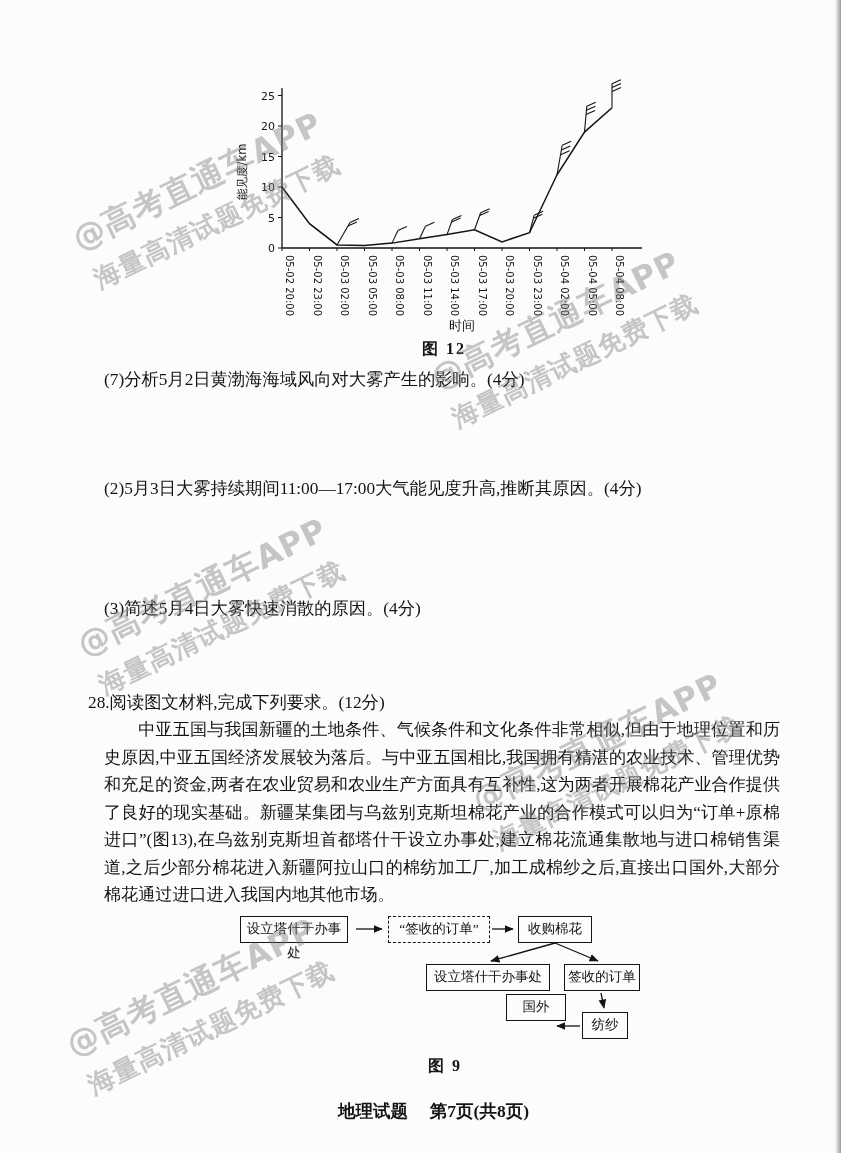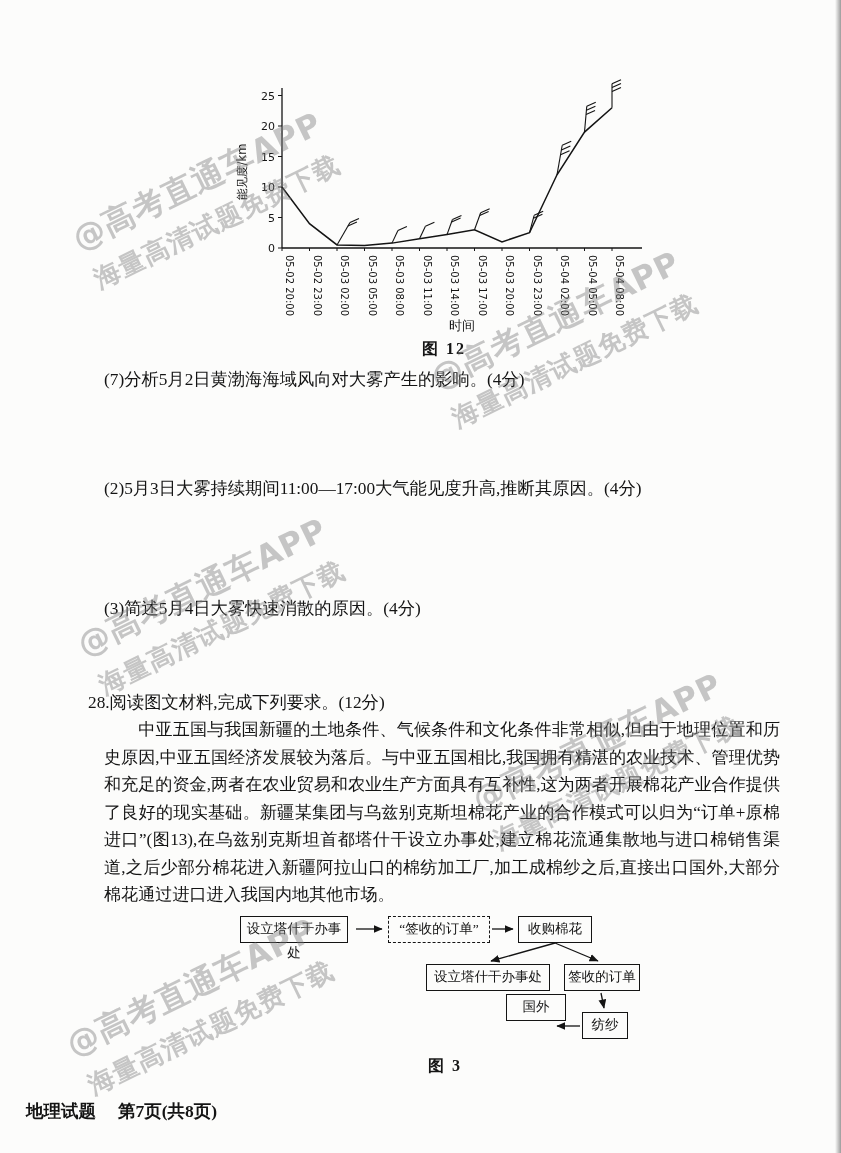--- a/index.html
+++ b/index.html
@@ -19,21 +19,21 @@
   .q { position:absolute; left:104px; width:682px; font-size:17.3px; line-height:26px; }
   .h28 { position:absolute; left:88px; top:690px; width:692px; font-size:17.3px; }
   .para { position:absolute; left:104px; top:716px; width:676px; font-size:17.1px; line-height:27.5px;
           text-align:justify; text-indent:2em; }
   .fc { position:absolute; left:230px; top:910px; width:430px; height:150px; }
   .fc svg { position:absolute; left:0; top:0; }
   .fc-box { position:absolute; border:1.4px solid #141414; height:27px; font-size:13.5px;
             line-height:24px; text-align:center; z-index:2; }
   .fc-box.dashed { border-style:dashed; }
   .arrow-line { stroke:#141414; stroke-width:1.3; marker-end:url(#arw); }
-  .footer { position:absolute; left:0; top:1099px; width:100%; text-align:left;
+  .footer { position:absolute; left:0; top:1099px; width:100%; text-align:center;
             font-size:17.5px; font-weight:bold;padding-left:26px; }
   .scan-edge-right { position:absolute; top:0; right:0; width:6px; height:100%; z-index:9;
             background:linear-gradient(to right, rgba(60,60,60,0) 0%, rgba(60,60,60,0.5) 100%); }
 </style>
 </head>
 <body>
 
 <div class="page">
 
   <div class="watermark" style="left:70px; top:158px;">
@@ -157,17 +157,17 @@
       <line class="arrow-line" x1="350" y1="116" x2="327" y2="116"></line>
     </svg>
     <div class="fc-box" style="left:10px; top:6px; width:108px;">设立塔什干办事处</div>
     <div class="fc-box dashed" style="left:158px; top:6px; width:102px;">“签收的订单”</div>
     <div class="fc-box" style="left:288px; top:6px; width:74px;">收购棉花</div>
     <div class="fc-box" style="left:196px; top:54px; width:124px;">设立塔什干办事处</div>
     <div class="fc-box" style="left:334px; top:54px; width:76px;">签收的订单</div>
     <div class="fc-box" style="left:276px; top:84px; width:60px;">国外</div>
     <div class="fc-box" style="left:352px; top:102px; width:46px;">纺纱</div>
   </div>
-  <div class="fig-caption" style="left:230px; top:1056px; width:430px;">图 3</div>
+  <div class="fig-caption" style="left:230px; top:1056px; width:430px;">图 9</div>
 
   <div class="footer">地理试题　 第7页(共8页)</div>
   <div class="scan-edge-right"></div>
 </div>
 
 </body></html>

